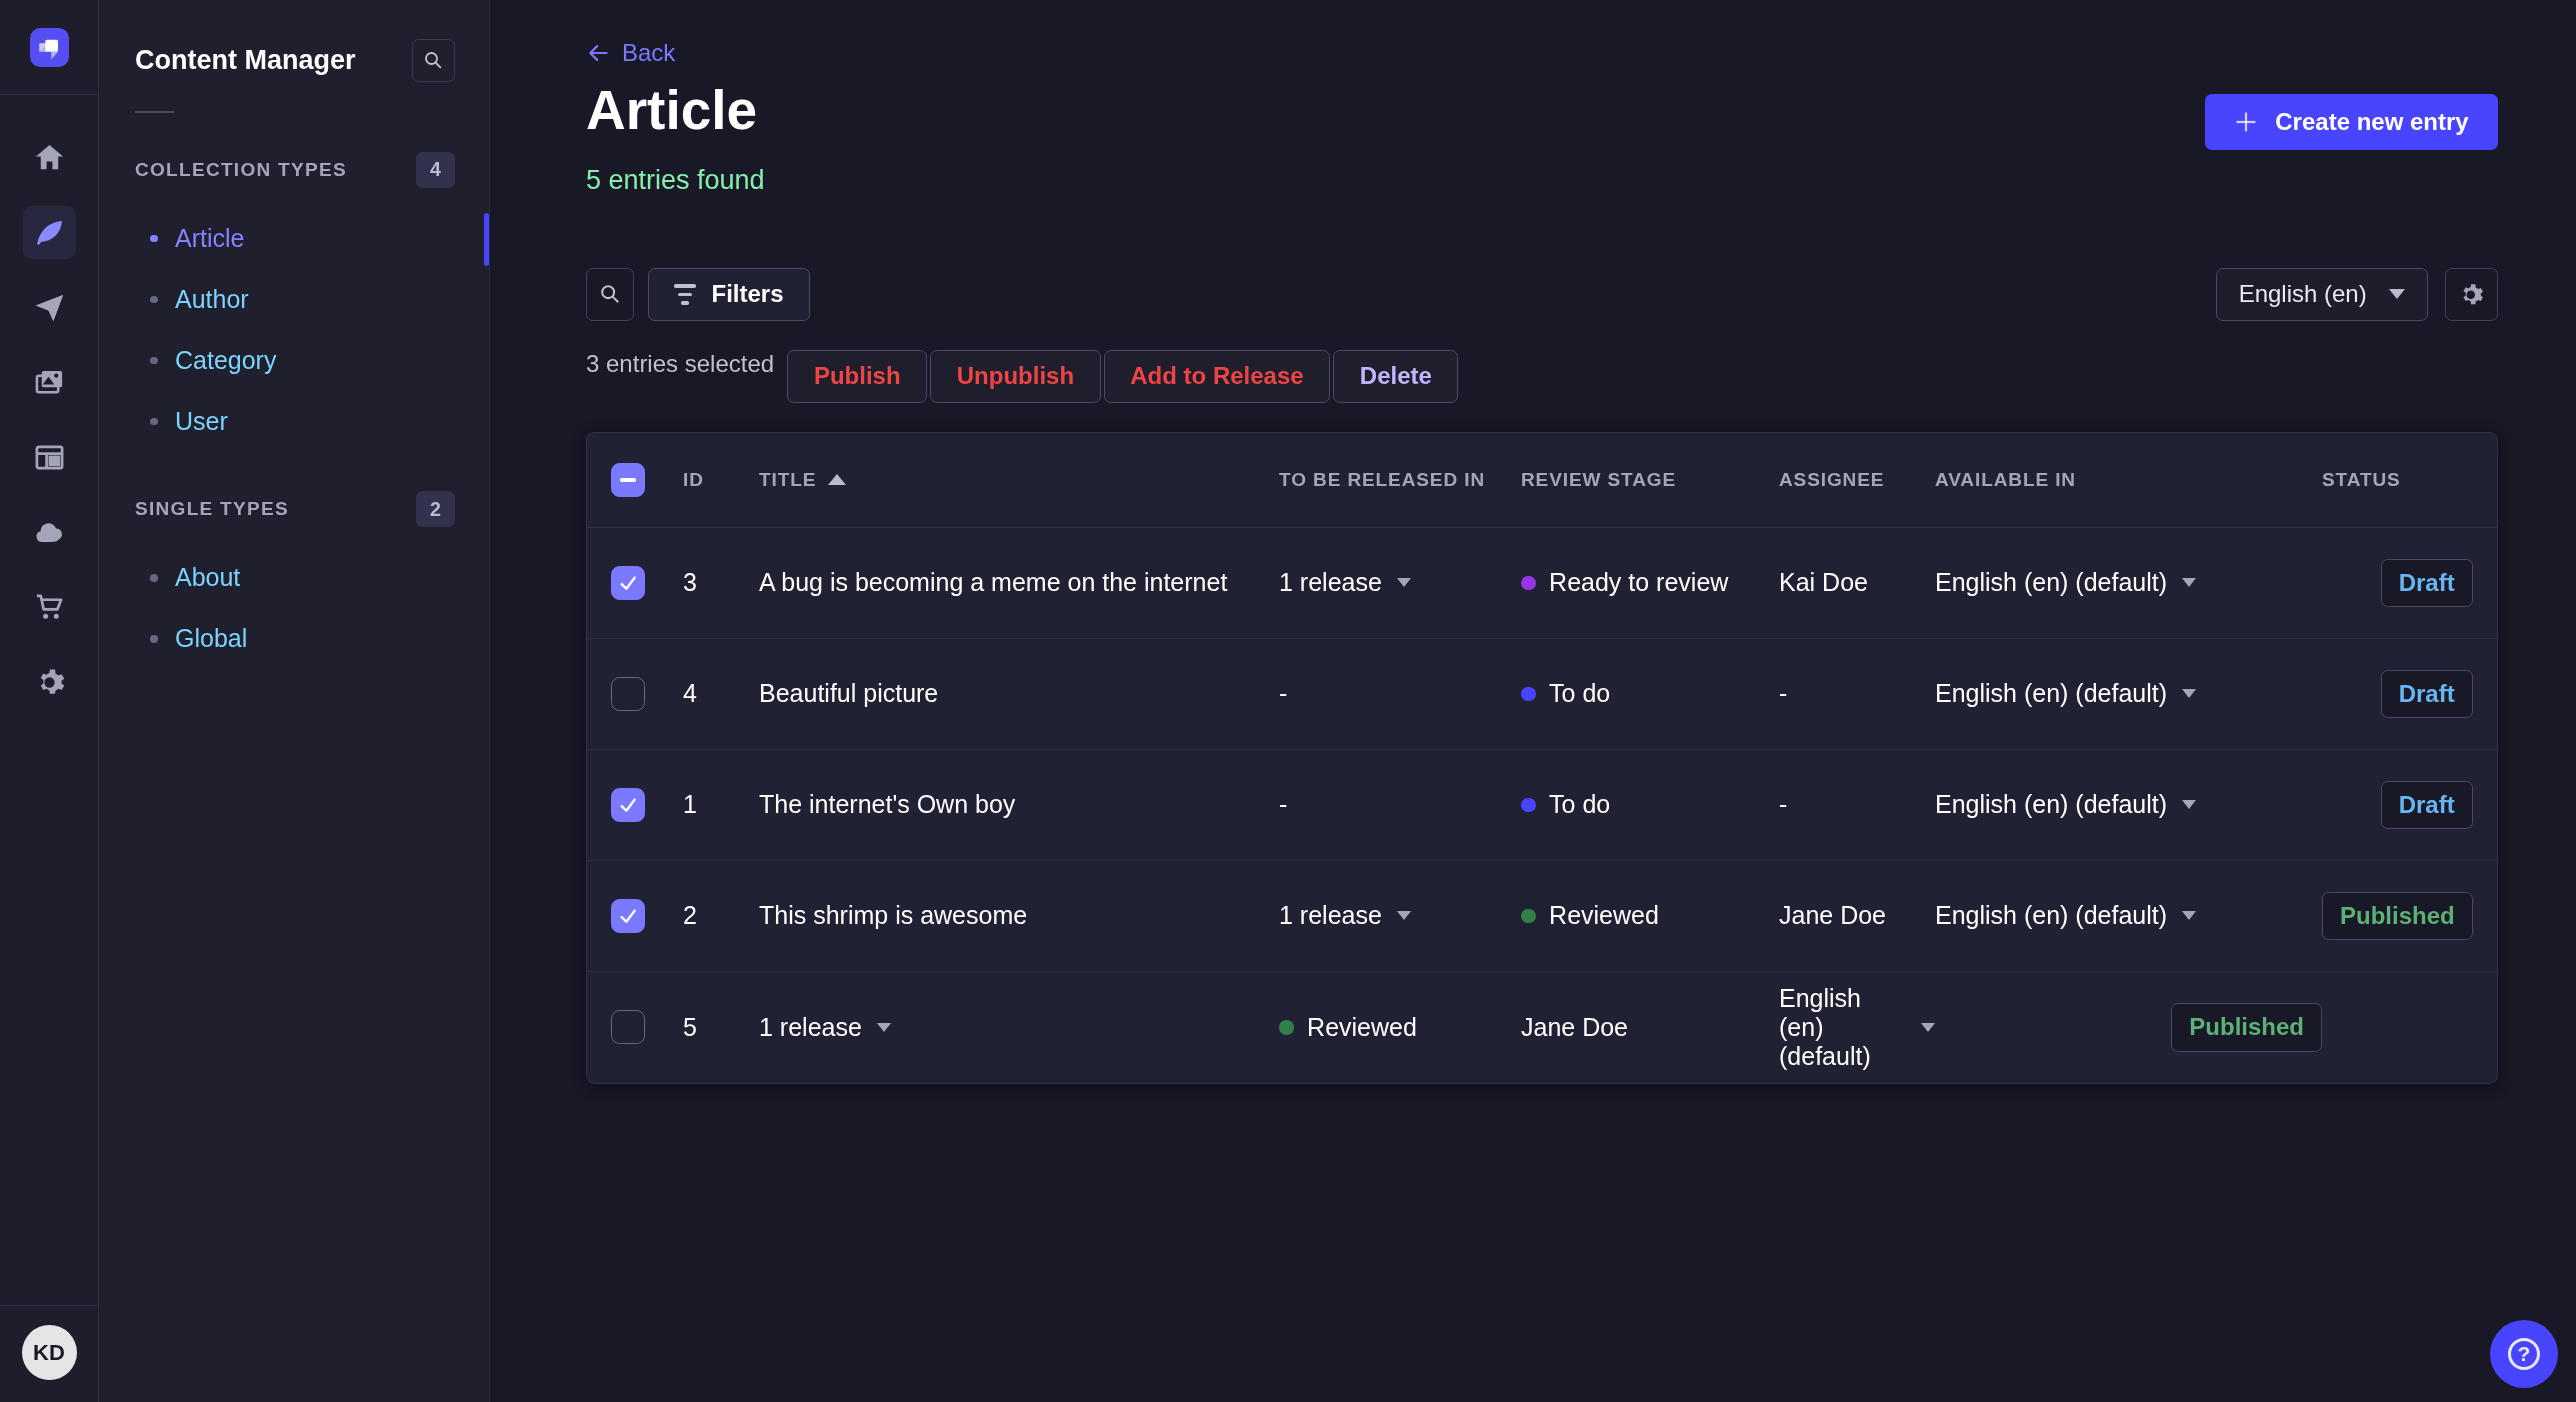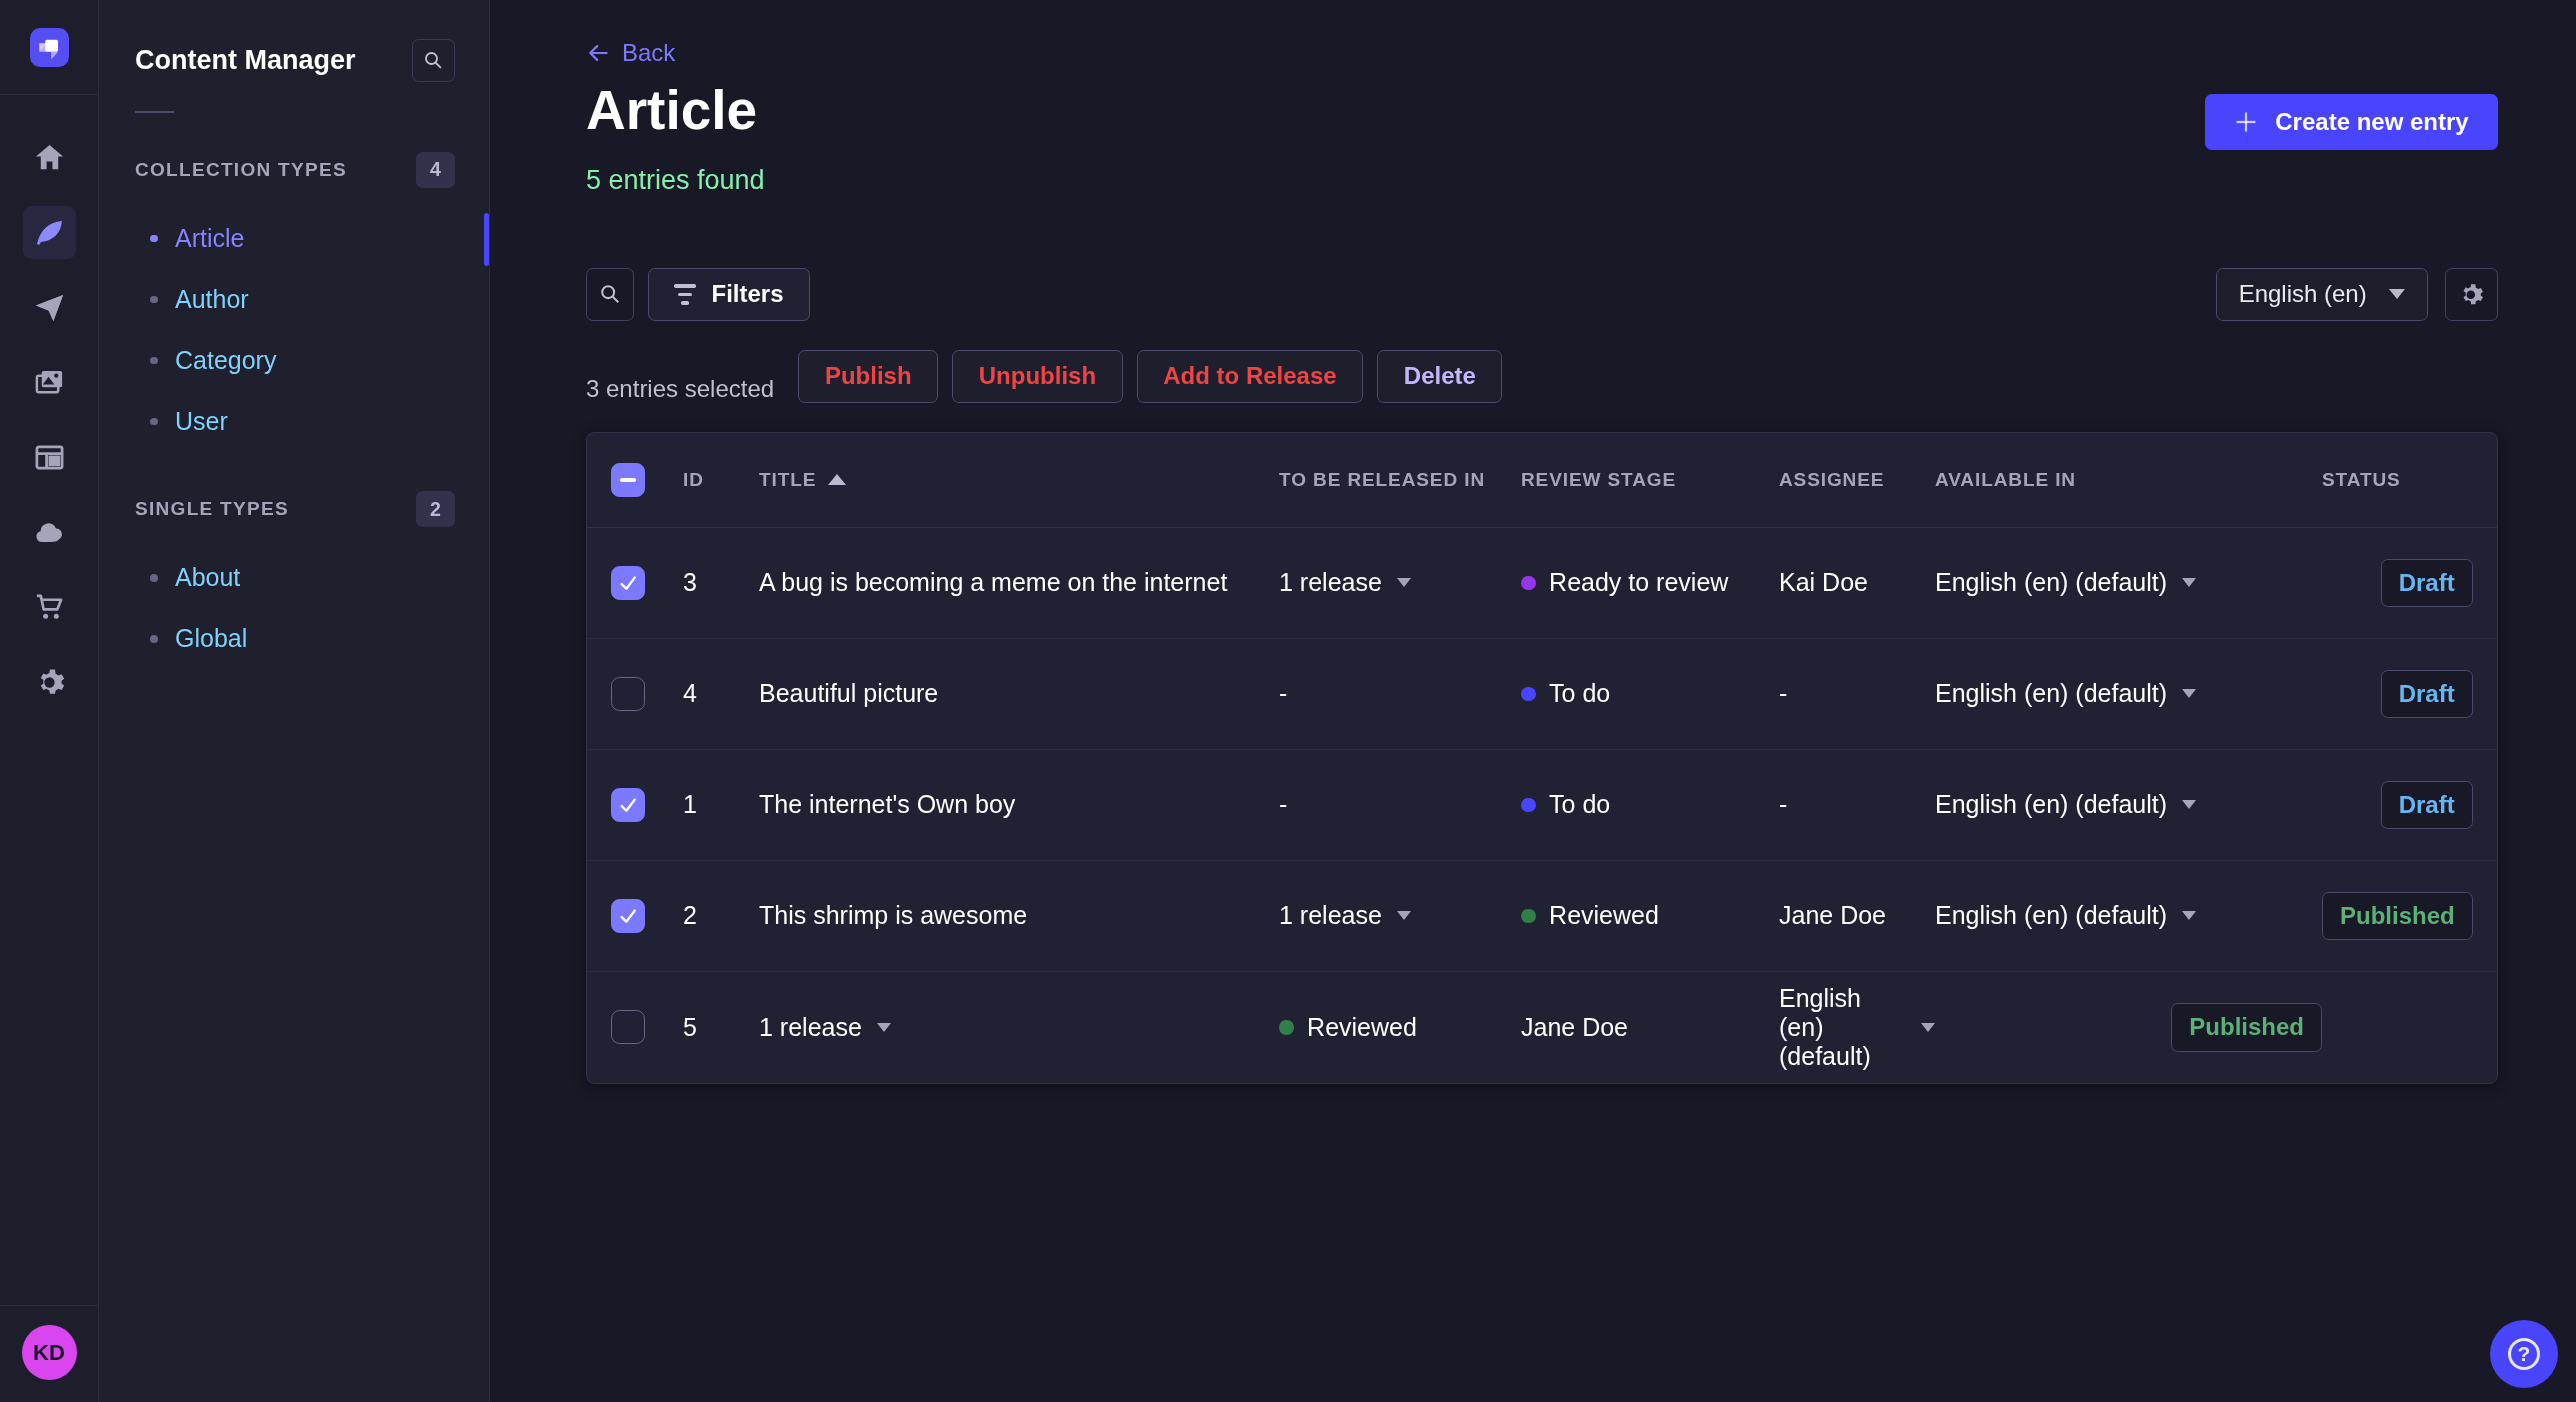--- a/index.html
+++ b/index.html
@@ -32,21 +32,21 @@
     display: flex; align-items: center; justify-content: center; cursor: pointer;
   }
   .rail-item svg { fill: #a5a5ba; }
   .rail-item.active { background: #272740; }
   .rail-item.active svg { fill: #8c8aff; }
   .rail-bottom {
     margin-top: auto; width: 100%; border-top: 0.9px solid #2d2d42;
     display: flex; justify-content: center; padding: 19px 0 22px;
   }
   .avatar {
-    width: 55px; height: 55px; border-radius: 50%; background: #d946ef;
+    width: 55px; height: 55px; border-radius: 50%; background: #e5e5e5;
     color: #181826; font-size: 22px; font-weight: bold;
     display: flex; align-items: center; justify-content: center; cursor: pointer;
   }
 
   
   .sidebar {
     width: 391px; flex: 0 0 391px; background: #1f1f2e;
     border-right: 0.9px solid #2d2d42; position: relative;
   }
   .sidebar-header { padding: 39px 34px 0 36px; display: flex; align-items: center; justify-content: space-between; }
@@ -111,21 +111,21 @@
   .filter-glyph i:nth-child(2) { width: 14.5px; }
   .filter-glyph i:nth-child(3) { width: 7.7px; }
   .locale-select {
     height: 53px; padding: 0 22px; border-radius: 6.8px; border: 0.9px solid #4a4a6a;
     background: #1d1d2c; color: #eaeaef; font-size: 24px;
     display: inline-flex; align-items: center; gap: 22px; cursor: pointer;
   }
   .chev-down { width: 0; height: 0; border-left: 8.5px solid transparent; border-right: 8.5px solid transparent; border-top: 10.2px solid #b9b9c9; }
   .gear-btn { width: 53px; height: 53px; }
 
-  .selection-row { margin-top: 29px; display: flex; align-items: flex-end; gap: 14px; }
+  .selection-row { margin-top: 29px; display: flex; align-items: flex-start; gap: 3px; }
   .selection-label { font-size: 24px; color: #c0c0cf; margin-right: 10.2px; }
   .btn-action {
     height: 53px; padding: 0 25.6px; border-radius: 6.8px; background: #1e1e2d;
     border: 0.9px solid #4a4a6a; color: #ef4444; font-size: 24px; font-weight: bold;
     font-family: "Liberation Sans", sans-serif; cursor: pointer;
   }
   .btn-action.danger { color: #c4b5fd; }
 
   
   .table-card {

